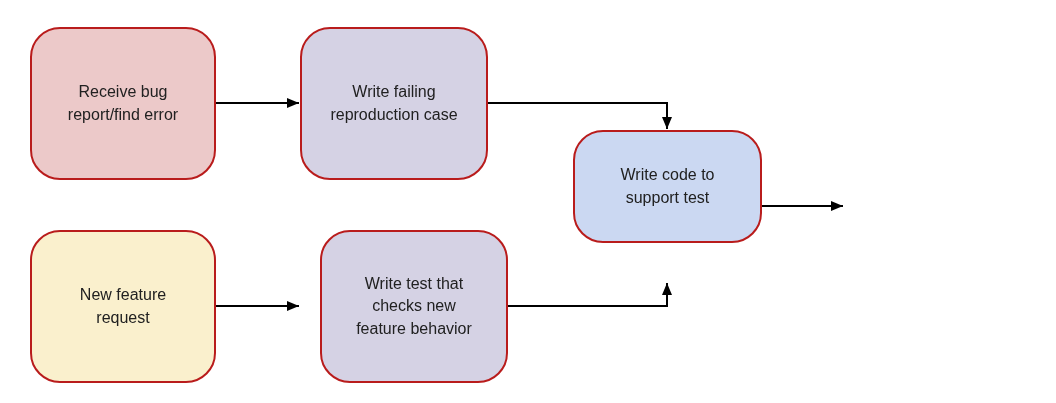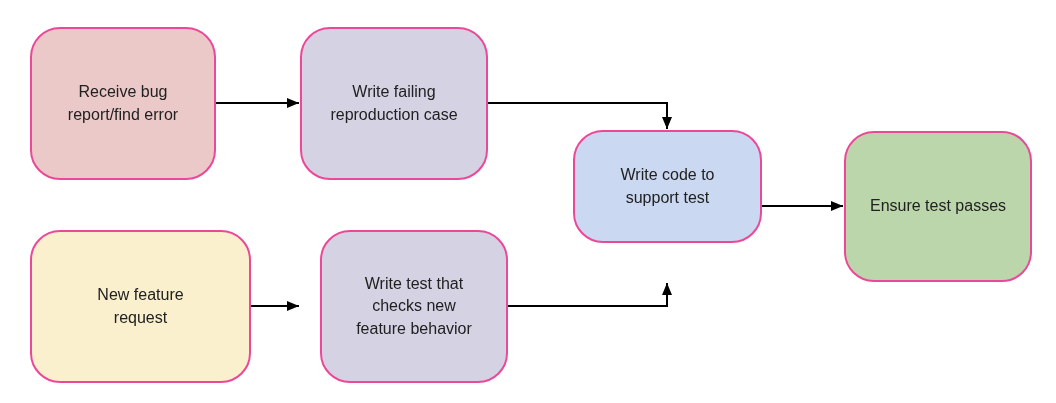--- a/index.html
+++ b/index.html
@@ -19,39 +19,39 @@
     position: absolute;
     left: 0;
     top: 0;
     width: 1056px;
     height: 403px;
     z-index: 1;
   }
   .node {
     position: absolute;
     box-sizing: border-box;
-    border: 2px solid #ec4899;
+    border: 2px solid #b91c1c;
     border-radius: 30px;
     display: flex;
     align-items: center;
     justify-content: center;
     text-align: center;
     z-index: 2;
   }
   .node .label {
     white-space: pre-line;
     font-size: 16px;
     line-height: 1.4;
     color: #212121;
     padding: 0 10px;
   }
   
   #node-bug-report       { left: 30px;  top: 27px;  width: 186px; height: 153px; }
   #node-failing-repro    { left: 300px; top: 27px;  width: 188px; height: 153px; }
-  #node-feature-request  { left: 30px;  top: 230px; width: 221px; height: 153px; }
+  #node-feature-request  { left: 30px;  top: 230px; width: 186px; height: 153px; }
   #node-write-test       { left: 300px; top: 230px; width: 188px; height: 153px; }
   #node-write-code       { left: 573px; top: 130px; width: 189px; height: 113px; }
   #node-test-passes      { left: 844px; top: 131px; width: 188px; height: 151px; }
 </style>
 </head>
 <body>
 
 <div class="canvas">
 
   <svg class="edges-layer" width="1056" height="403" viewBox="0 0 1056 403" xmlns="http://www.w3.org/2000/svg">
@@ -86,17 +86,14 @@
     <span class="label">Write test that
 checks new
 feature behavior</span>
   </div>
 
   <div class="node" id="node-write-code" style="background-color: rgb(203, 216, 242);">
     <span class="label">Write code to
 support test</span>
   </div>
 
-  <div class="node" id="node-test-passes" style="background-color: rgb(188, 214, 171);">
-    <span class="label">Ensure test passes</span>
-  </div>
 
 </div>
 
 </body></html>

